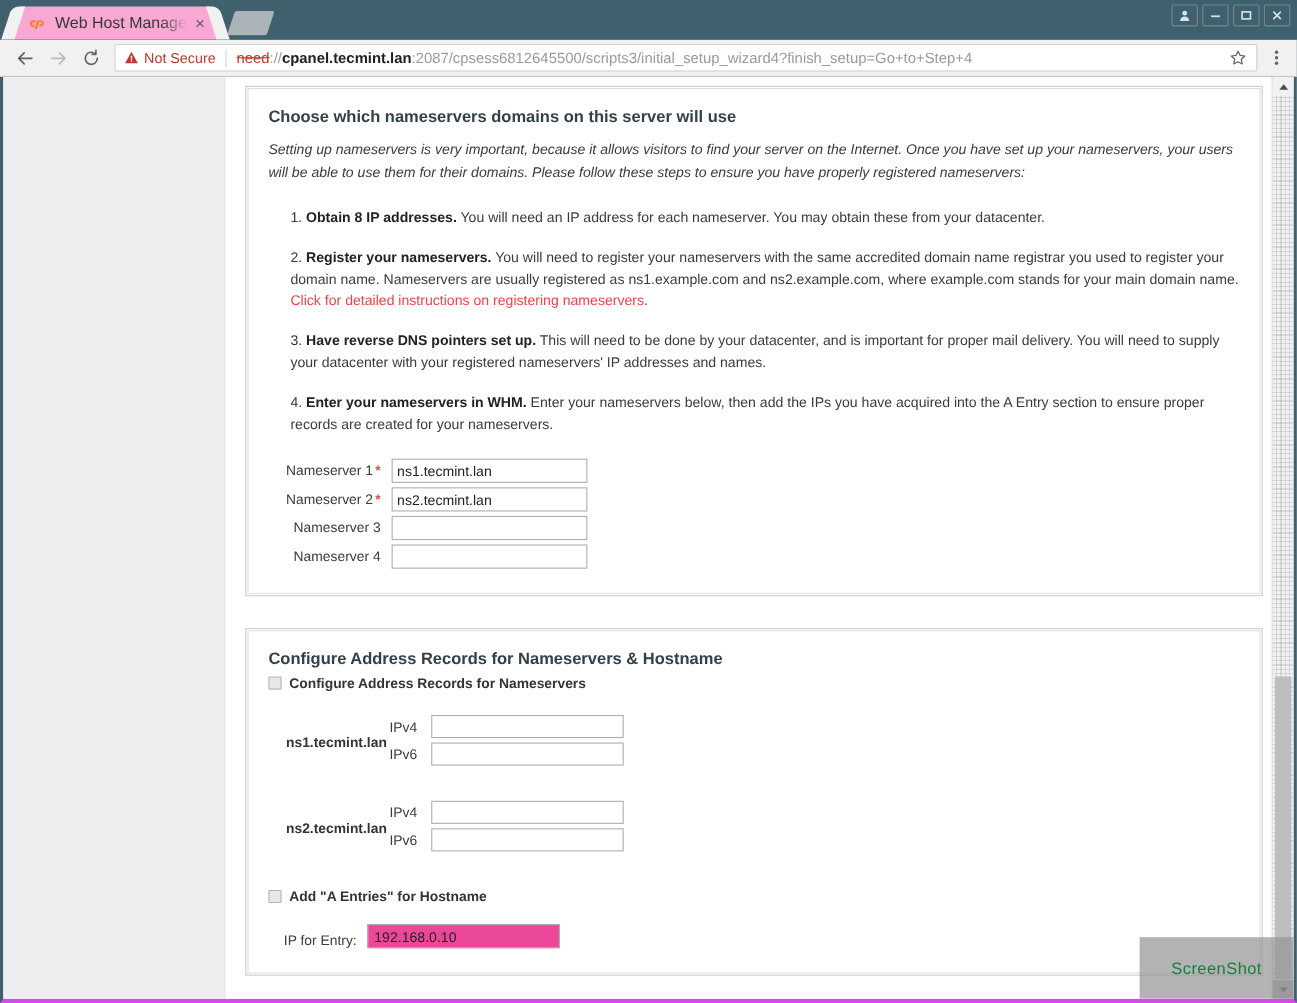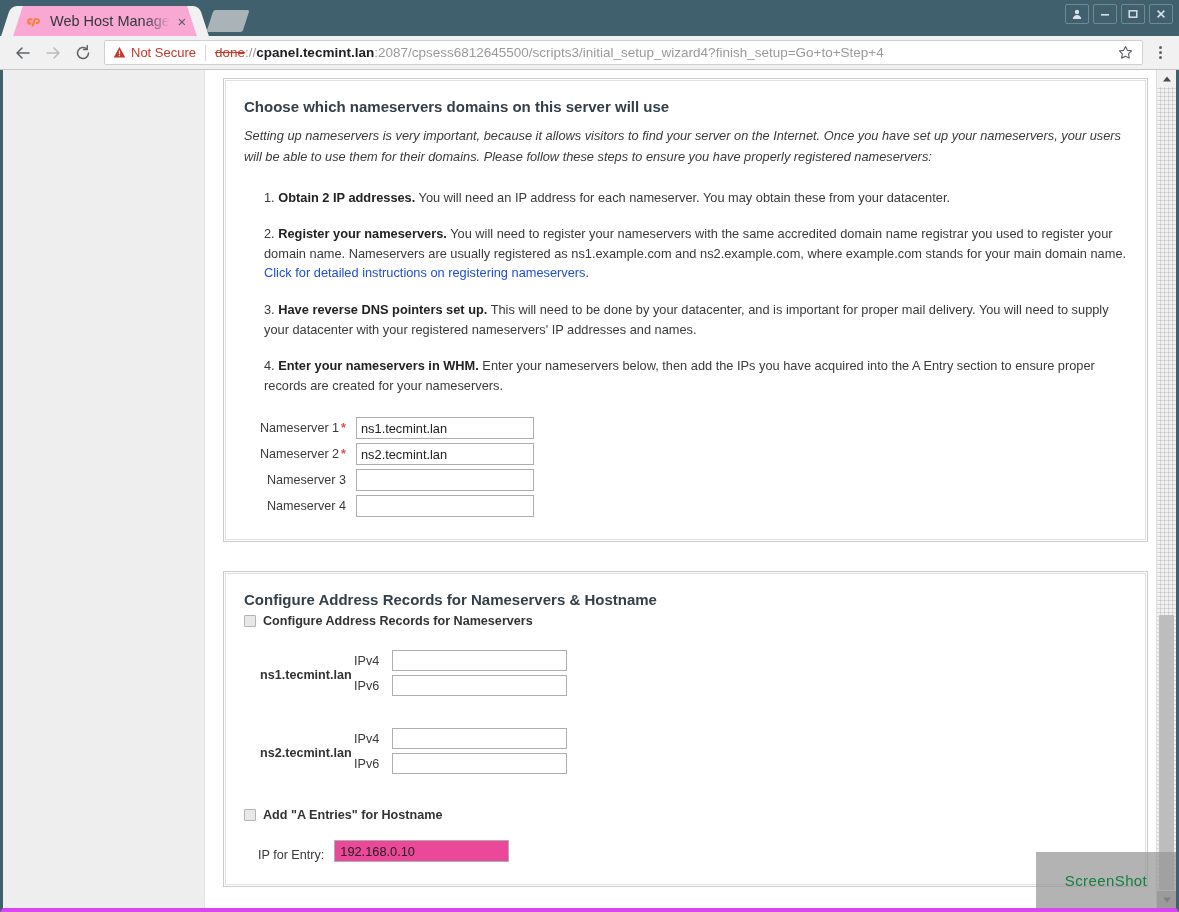--- a/index.html
+++ b/index.html
@@ -173,21 +173,21 @@
   .intro {
     font-size: 12.8px; font-style: italic; color: #3a3a3a;
     line-height: 1.63; margin: 0 0 20px 0;
   }
   .steps { margin: 0 0 0 20px; }
   .step {
     font-size: 12.8px; color: #3a3a3a; line-height: 1.53;
     margin-bottom: 17px;
   }
   .step b { color: #222; }
-  .step a { color: #1d4ed8; text-decoration: none; }
+  .step a { color: #ef4444; text-decoration: none; }
 
   
   .nsform { margin: 22px 0 0 10px; }
   .nsrow { display: flex; align-items: center; margin-bottom: 4px; }
   .nslabel {
     width: 92px; text-align: right;
     font-size: 12.6px; color: #3a3a3a;
     margin-right: 10px; flex: 0 0 92px;
   }
   .req { color: #d9534f; font-weight: bold; margin-left: 2px; }
@@ -335,21 +335,21 @@
     <div class="omnibox">
       <span class="notsecure">
         <svg class="warn-tri" width="13" height="13" viewBox="0 0 13 13">
           <path d="M6.5 1L12.3 11.6H.7z" fill="#c0392b"></path>
           <rect x="5.9" y="4.6" width="1.2" height="3.7" fill="#fff"></rect>
           <rect x="5.9" y="9" width="1.2" height="1.2" fill="#fff"></rect>
         </svg>
         <span>Not Secure</span>
       </span>
       <span class="vsep"></span>
-      <span class="urltext"><span class="scheme">done</span><span>://</span><span class="host">cpanel.tecmint.lan</span><span>:2087/cpsess6812645500/scripts3/initial_setup_wizard4?finish_setup=Go+to+Step+4</span></span>
+      <span class="urltext"><span class="scheme">need</span><span>://</span><span class="host">cpanel.tecmint.lan</span><span>:2087/cpsess6812645500/scripts3/initial_setup_wizard4?finish_setup=Go+to+Step+4</span></span>
       <span class="star">
         <svg width="15" height="15" viewBox="0 0 16 16">
             <path d="M8 1.6l2 4.1 4.5.6-3.3 3.2.8 4.5L8 11.9 3.9 14l.8-4.5L1.5 6.3l4.5-.6z" fill="none" stroke="#5f6368" stroke-width="1.2" stroke-linejoin="round"></path>
           </svg>
       </span>
     </div>
 
     <div class="kebab">
         <i></i>
         <i></i>
@@ -365,21 +365,21 @@
       <div class="contentinner">
 
         <div class="panel">
           <div class="panel-body">
             <div class="panel-title">Choose which nameservers domains on this server will use</div>
             <div class="intro">Setting up nameservers is very important, because it allows visitors to find your server on the Internet. Once you have set up your nameservers, your users will be able to use them for their domains. Please follow these steps to ensure you have properly registered nameservers:</div>
 
             <div class="steps">
               <div class="step">
                 <span>1.</span>
-                <b>Obtain 2 IP addresses.</b><span> You will need an IP address for each nameserver. You may obtain these from your datacenter.</span>
+                <b>Obtain 8 IP addresses.</b><span> You will need an IP address for each nameserver. You may obtain these from your datacenter.</span>
               </div>
               <div class="step">
                 <span>2.</span>
                 <b>Register your nameservers.</b><span> You will need to register your nameservers with the same accredited domain name registrar you used to register your domain name. Nameservers are usually registered as ns1.example.com and ns2.example.com, where example.com stands for your main domain name. </span><a href="#">Click for detailed instructions on registering nameservers</a><span>.</span>
               </div>
               <div class="step">
                 <span>3.</span>
                 <b>Have reverse DNS pointers set up.</b><span> This will need to be done by your datacenter, and is important for proper mail delivery. You will need to supply your datacenter with your registered nameservers' IP addresses and names.</span>
               </div>
               <div class="step">

